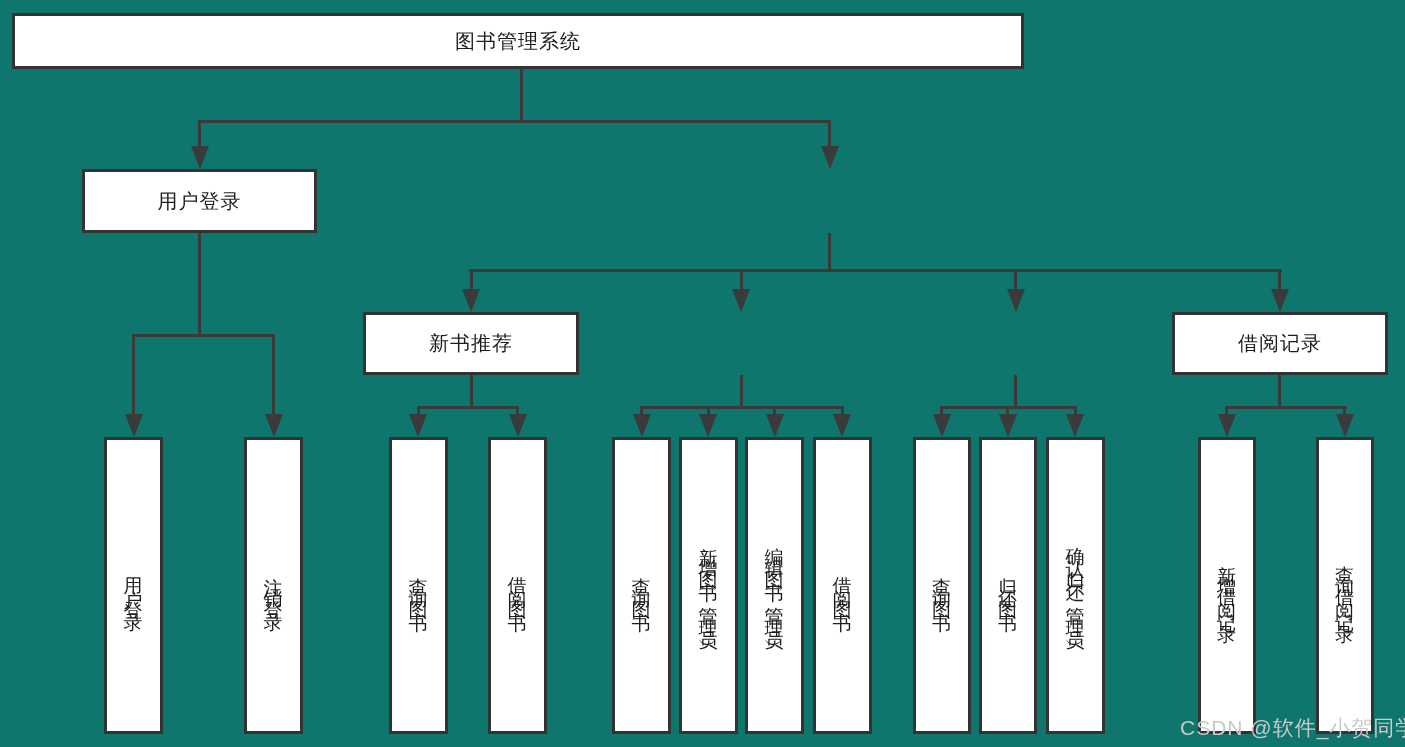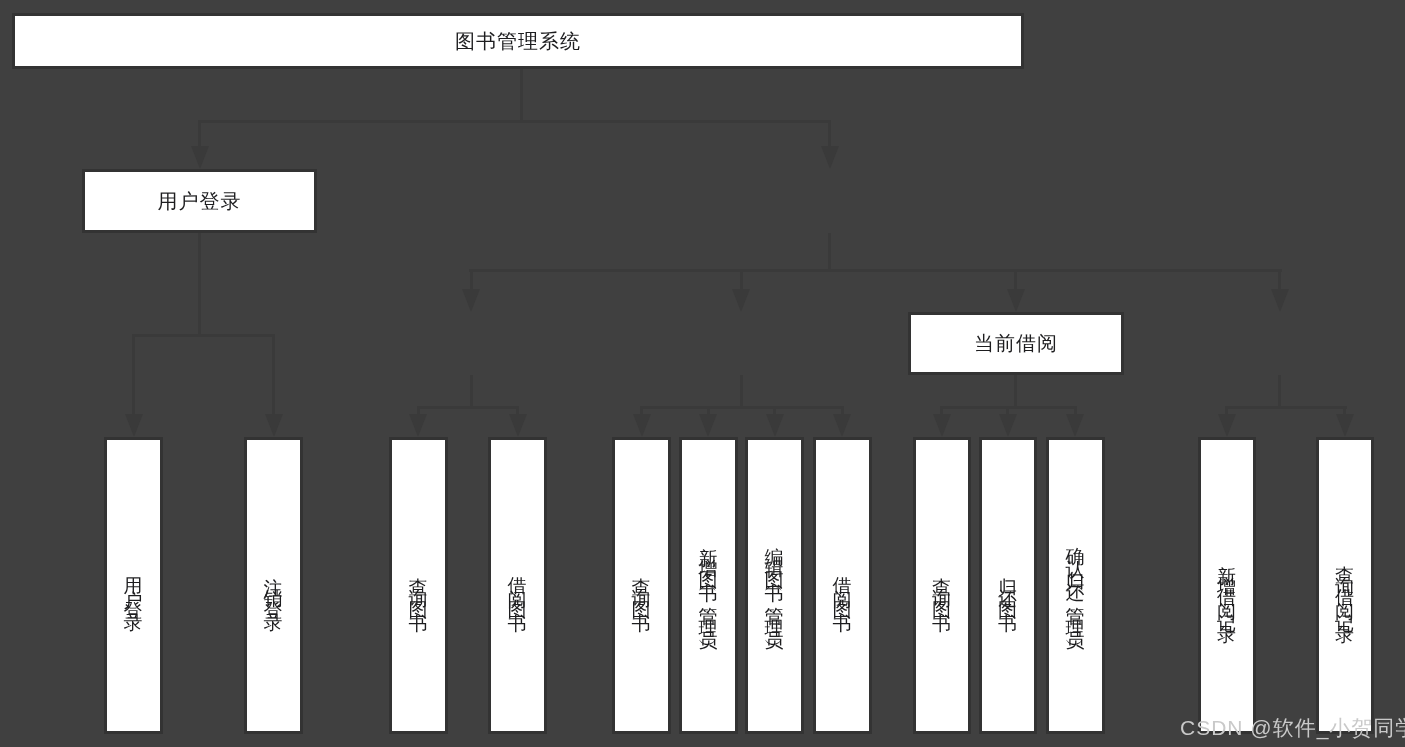--- a/index.html
+++ b/index.html
@@ -1,17 +1,17 @@
 <!DOCTYPE html>
 <html><head>
 <meta charset="utf-8">
 <style>
   html,body{margin:0;padding:0;background:#ffffff;}
   body{width:1405px;height:747px;position:relative;font-family:"Liberation Sans","DejaVu Sans",sans-serif;}
-  .canvas{position:absolute;left:0;top:0;width:1405px;height:747px;background:#404040;overflow:hidden;}
+  .canvas{position:absolute;left:0;top:0;width:1405px;height:747px;background:#0f766e;overflow:hidden;}
   .box{
     position:absolute;box-sizing:border-box;background:#ffffff;
     border:3px solid #333333;display:flex;align-items:center;justify-content:center;
     color:#1d1d1f;font-size:20px;letter-spacing:1px;
   }
   .leaf{
     position:absolute;box-sizing:border-box;background:#ffffff;
     border:3px solid #333333;display:flex;align-items:center;justify-content:center;
     color:#1d1d1f;
   }
@@ -69,22 +69,25 @@
   <div class="hline" style="left:469px;top:269px;width:813px"></div>
   <div class="vline" style="left:470px;top:269px;height:21px"></div>
   <div class="arrow" style="left:462px;top:289px"></div>
   <div class="vline" style="left:740px;top:269px;height:21px"></div>
   <div class="arrow" style="left:732px;top:289px"></div>
   <div class="vline" style="left:1014px;top:269px;height:21px"></div>
   <div class="arrow" style="left:1007px;top:289px"></div>
   <div class="vline" style="left:1278px;top:269px;height:21px"></div>
   <div class="arrow" style="left:1271px;top:289px"></div>
 
-  <div class="box" style="left:908px;top:312px;width:216px;height:63px">
-    <span>当前借阅</span>
+  <div class="box" style="left:363px;top:312px;width:216px;height:63px">
+    <span>新书推荐</span>
+  </div>
+  <div class="box" style="left:1172px;top:312px;width:216px;height:63px">
+    <span>借阅记录</span>
   </div>
 
   <div class="vline" style="left:470px;top:375px;height:34px"></div>
   <div class="hline" style="left:417px;top:406px;width:102px"></div>
   <div class="vline" style="left:417px;top:406px;height:10px"></div>
   <div class="arrow" style="left:409px;top:414px"></div>
   <div class="vline" style="left:516px;top:406px;height:10px"></div>
   <div class="arrow" style="left:509px;top:414px"></div>
 
   <div class="leaf" style="left:389px;top:437px;width:59px;height:297px">

